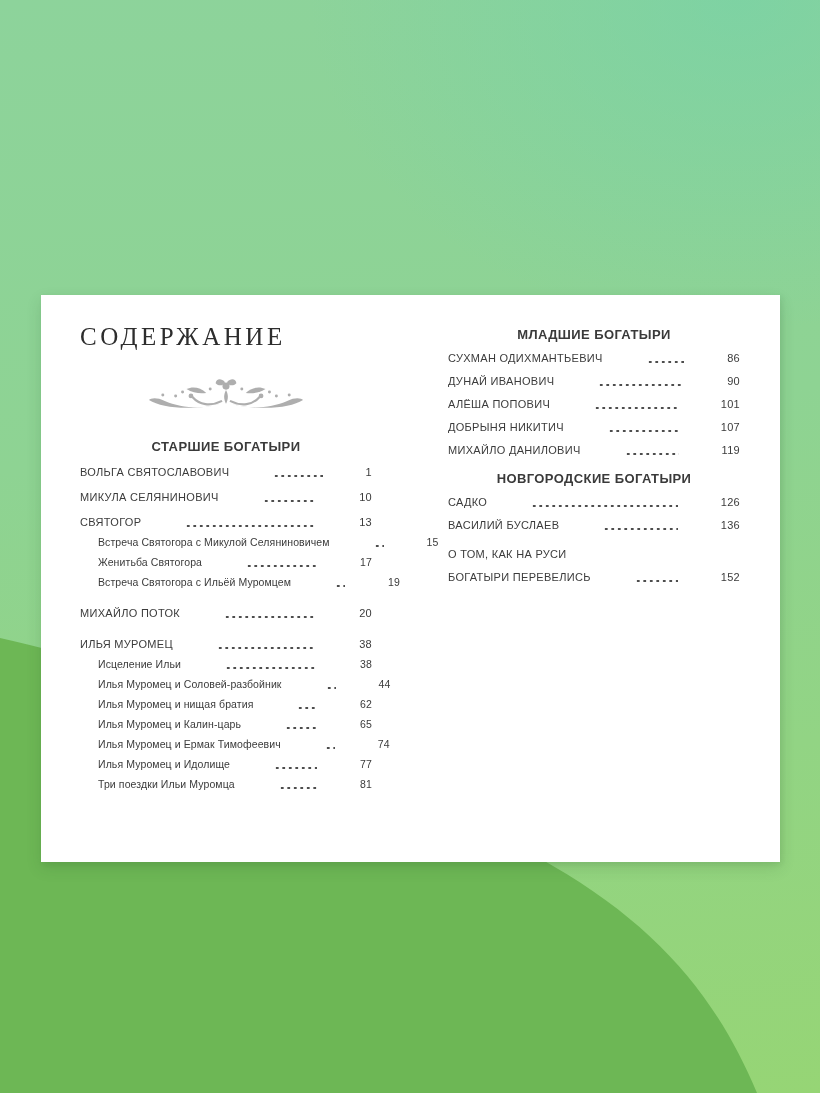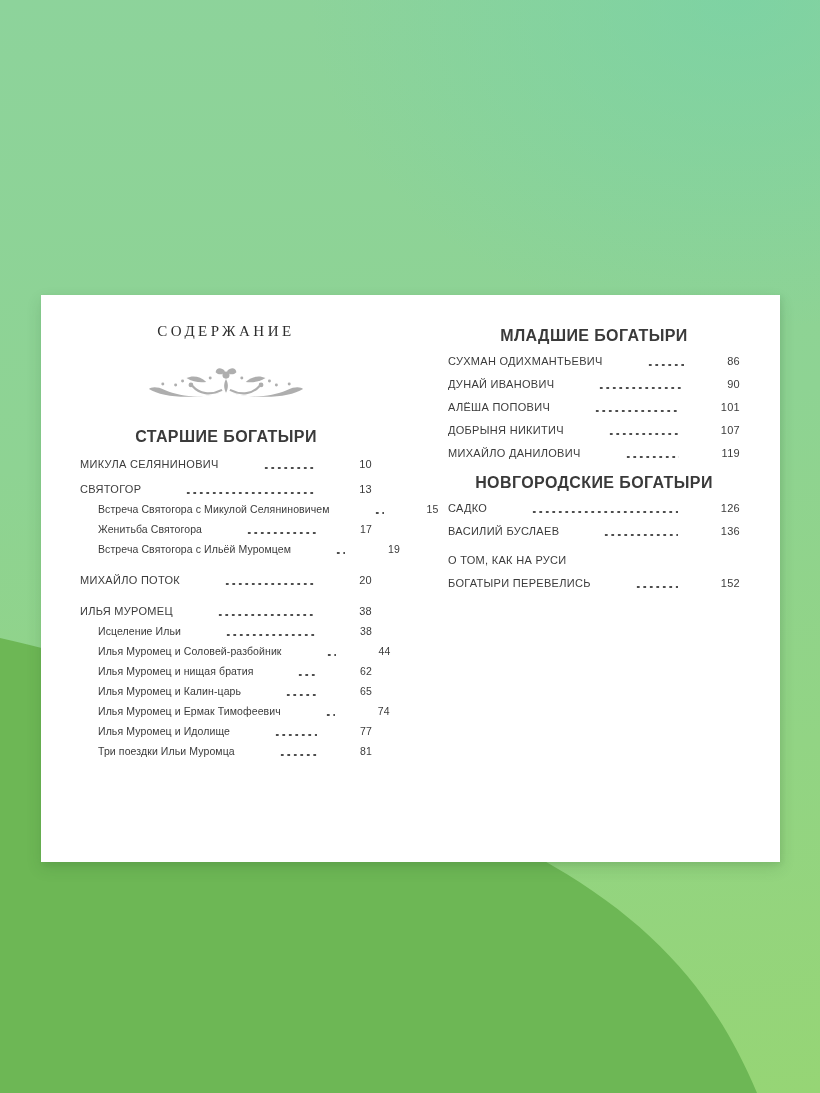--- a/index.html
+++ b/index.html
@@ -36,29 +36,29 @@
   .page{
     position:absolute;left:41px;top:295px;width:739px;height:567px;
     background:#ffffff;
     box-shadow:0 6px 14px rgba(40,80,40,.16), 2px 2px 5px rgba(40,80,40,.08);
   }
   .col{position:absolute;top:0;width:292px;color:#3b3b3b;}
   .col-left{left:39px;}
   .col-right{left:407px;}
 
   .page-title{
-    margin-top:28px;text-align:center;
+    margin-top:28px;
     font-family:"Liberation Serif", serif;
-    font-size:15px;letter-spacing:3.5px;color:#2d2d2d;white-space:nowrap;
+    font-size:25px;letter-spacing:3.5px;color:#2d2d2d;white-space:nowrap;
   }
   .ornament{display:block;margin:26px auto 0;}
 
   .toc-header{
     margin-top:14px;text-align:center;
-    font-size:16px;font-weight:700;letter-spacing:.4px;color:#3a3a3a;
+    font-size:13px;font-weight:700;letter-spacing:.4px;color:#3a3a3a;
   }
   .col-left .toc-header{margin-top:30px;}
   .col-right .toc-header:first-child{margin-top:32px;}
 
   .toc-row{display:flex;align-items:flex-end;line-height:14px;font-size:11px;gap:40px;}
   .toc-row.main{margin-top:11px;letter-spacing:.3px;}
   .col-right .toc-row.main{margin-top:9px;}
   .toc-row.sub{margin-top:6px;font-size:10.5px;padding-left:18px;letter-spacing:.1px;}
   .toc-row.main.gap{margin-top:17px;}
   .toc-row.cont{margin-top:2px;}
@@ -100,20 +100,25 @@
         <g fill="#aeaeae" stroke="#aeaeae">
           <circle cx="80" cy="9" r="3.6" stroke="none"></circle>
           <path d="M80 13 C 77.5 18 77.5 22 80 27 C 82.5 22 82.5 18 80 13 Z" stroke="none"></path>
           <path d="M79 5 C 75 0.5 70 1.5 69.5 6 C 73 9.5 77.5 8.5 79 5 Z" stroke="none"></path>
           <path d="M81 5 C 85 0.5 90 1.5 90.5 6 C 87 9.5 82.5 8.5 81 5 Z" stroke="none"></path>
         </g>
       </svg>
       <div>
           <div class="toc-header">СТАРШИЕ БОГАТЫРИ</div>
           <div class="toc-row main">
+            <span class="toc-label">ВОЛЬГА СВЯТОСЛАВОВИЧ</span>
+            <span class="leader"></span>
+            <span class="toc-page">1</span>
+          </div>
+          <div class="toc-row main">
             <span class="toc-label">МИКУЛА СЕЛЯНИНОВИЧ</span>
             <span class="leader"></span>
             <span class="toc-page">10</span>
           </div>
           <div class="toc-row main">
             <span class="toc-label">СВЯТОГОР</span>
             <span class="leader"></span>
             <span class="toc-page">13</span>
           </div>
           <div class="toc-row sub">

